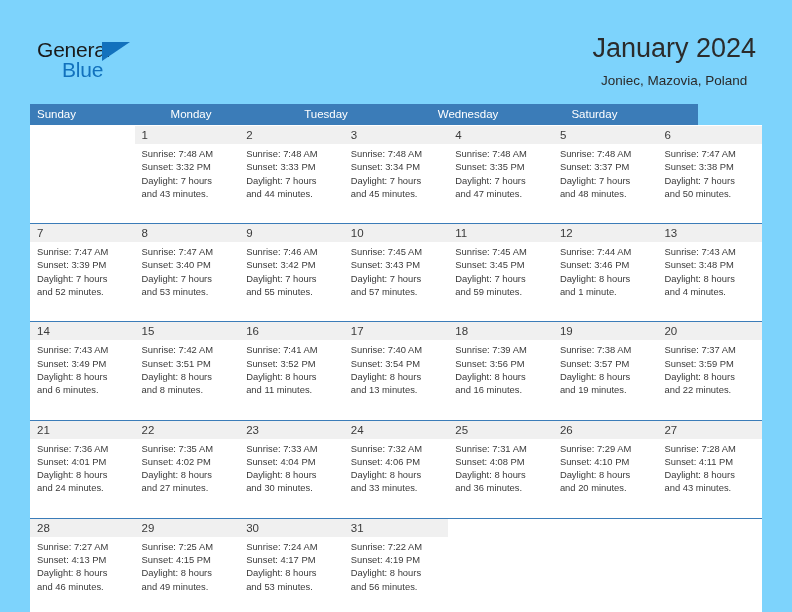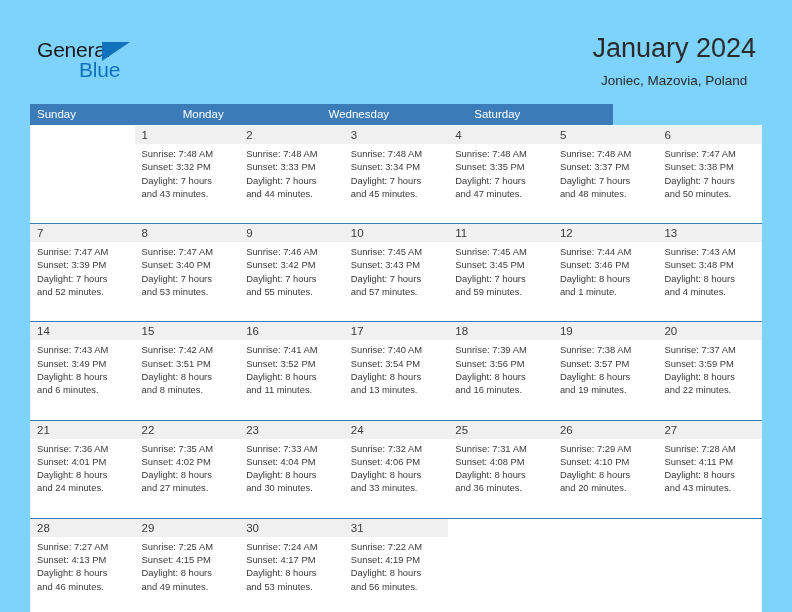--- a/index.html
+++ b/index.html
@@ -39,21 +39,21 @@
   }
   .logo-triangle {
     position: absolute;
     left: 65px; top: 4px;
     width: 0; height: 0;
     border-left: 28px solid #1271bd;
     border-bottom: 19px solid transparent;
   }
   .logo-blue {
     position: absolute;
-    left: 42px; top: 20px;
+    left: 25px; top: 20px;
     font-size: 21px;
     color: #1271bd;
     letter-spacing: -0.2px;
     line-height: 24px;
     white-space: nowrap;
   }
 
   .title-block {
     position: absolute;
     right: 36px; top: 32px;
@@ -76,21 +76,21 @@
   }
 
   
   .calendar {
     position: absolute;
     left: 30px; top: 104px;
     width: 732px;
   }
   .dow-row {
     display: flex;
-    width: 583px;
+    width: 668px;
     height: 21px;
     background: #3b7cb8;
     align-items: flex-end;
   }
   .dow-cell {
     flex: 1 1 0;
     color: #ffffff;
     font-size: 11.5px;
     line-height: 21px;
     padding-left: 7px;
@@ -155,20 +155,21 @@
       <h1 class="cal-title">January 2024</h1>
       <div class="cal-subtitle">Joniec, Mazovia, Poland</div>
     </div>
 
   </div>
 
   <div class="calendar">
     <div class="dow-row" id="dow-row">
         <div class="dow-cell">Sunday</div>
         <div class="dow-cell">Monday</div>
+        <div class="dow-cell">Tuesday</div>
         <div class="dow-cell">Wednesday</div>
         <div class="dow-cell">Saturday</div>
       </div>
     <div id="weeks-container">
         <div class="week">
           <div class="week-inner">
             <div class="day-cell empty">
               <div class="day-num-band"></div>
               <div class="day-body"></div>
             </div>

